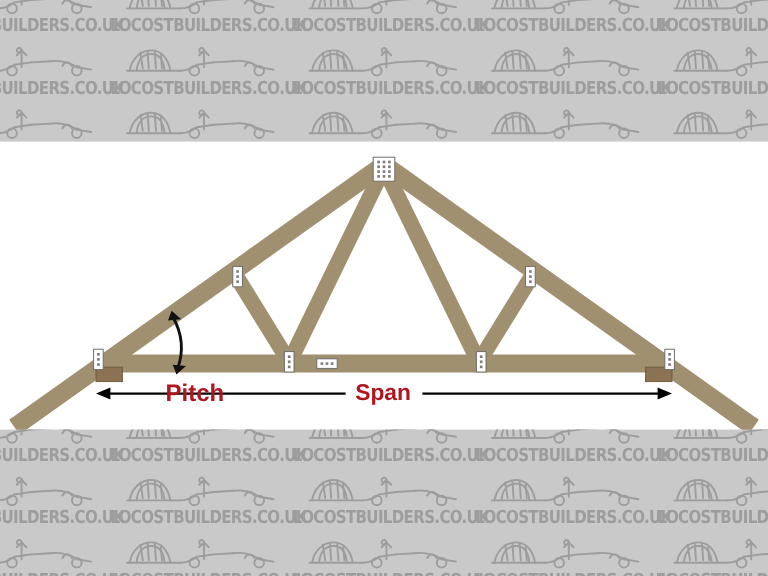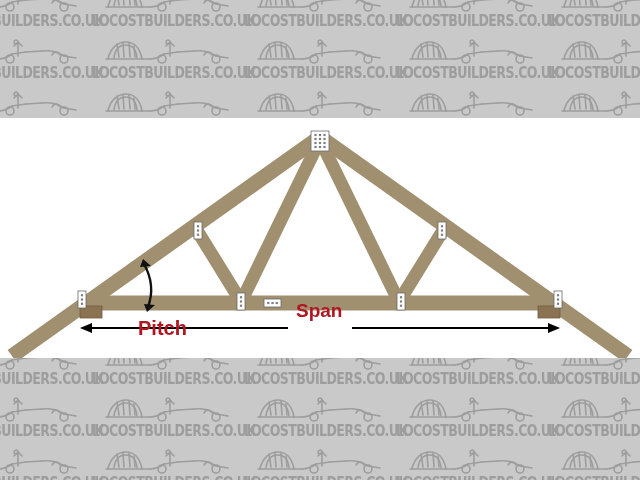--- a/index.html
+++ b/index.html
@@ -81,21 +81,21 @@
     white-space: nowrap;
   }
   #label-pitch {
     left: 138px;
     top: 271px;
     font-size: 20px;
     margin-top: 46px;
   }
   #label-span {
     left: 296px;
-    top: 300px;
+    top: 317px;
     font-size: 19px;
   }
 </style>
 </head>
 <body>
 
 <div id="screenshot">
 
   <div class="wm-band" id="wm-top" style="top: 0px; height: 118px; background: rgb(201, 201, 201);">
       <div class="wm-row" style="top:-14px;left:-62px;"><span class="wm-unit"><span class="wm-car">

